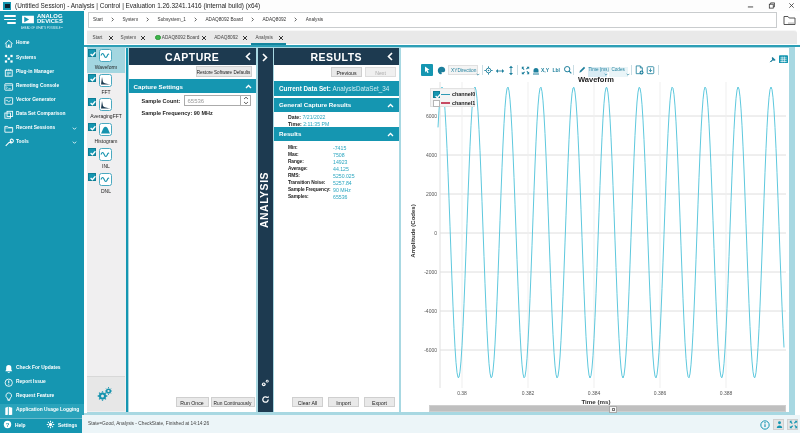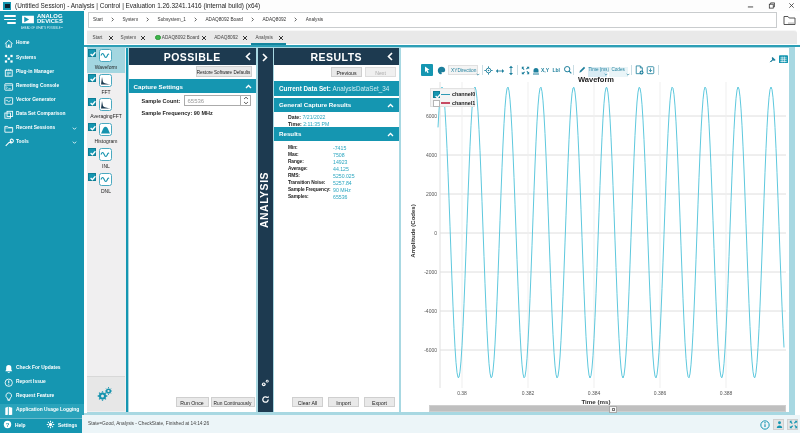--- a/index.html
+++ b/index.html
@@ -312,21 +312,21 @@
             <path d="M11.5 .2v1M11.5 6.8v1M8.1 4h1M13.9 4h1M9.1 1.6l.7.7M13.2 5.7l.7.7M13.9 1.6l-.7.7M9.8 5.7l-.7.7"></path>
           </g>
         </g>
       </svg>
     </div>
   </div>
 <div class="abs" style="left:125.5px;top:47.5px;width:2.5px;height:364px;background:#1596b1;"></div>
 
 <div class="abs" style="left:128.5px;top:47.5px;width:127.5px;height:364px;background:#fff;">
   <div class="abs" style="left:0;top:0;width:127.5px;height:17.5px;background:#1d3a50;">
-    <div class="abs" style="left:0;top:3px;width:127.5px;text-align:center;font-size:10.5px;font-weight:bold;color:#fff;letter-spacing:.5px;">POSSIBLE</div>
+    <div class="abs" style="left:0;top:3px;width:127.5px;text-align:center;font-size:10.5px;font-weight:bold;color:#fff;letter-spacing:.5px;">CAPTURE</div>
     <svg width="6" height="9" viewBox="0 0 6 9" class="abs" style="left:116px;top:4.5px;">
         <path d="M5 1 L1.5 4.5 L5 8" stroke="#fff" stroke-width="1.6" fill="none"></path>
       </svg>
   </div>
   <div class="abs" style="left:67px;top:18.5px;width:56px;height:10.5px;background:#e9e9e9;border:1px solid #cfcfcf;color:#222;font-size:4.6px;text-align:center;padding-top:3.2px;white-space:nowrap;">Restore Software Defaults</div>
   <div class="abs" style="left:0;top:31.5px;width:127.5px;height:14px;background:#1596b1;">
     <div class="abs" style="left:5px;top:3.5px;font-size:6.2px;font-weight:bold;color:#fff;">Capture Settings</div>
     <svg width="7" height="5" viewBox="0 0 7 5" class="abs" style="left:116px;top:5px;">
         <path d="M1 4 L3.5 1.5 L6 4" stroke="#fff" stroke-width="1.3" fill="none"></path>
       </svg>

